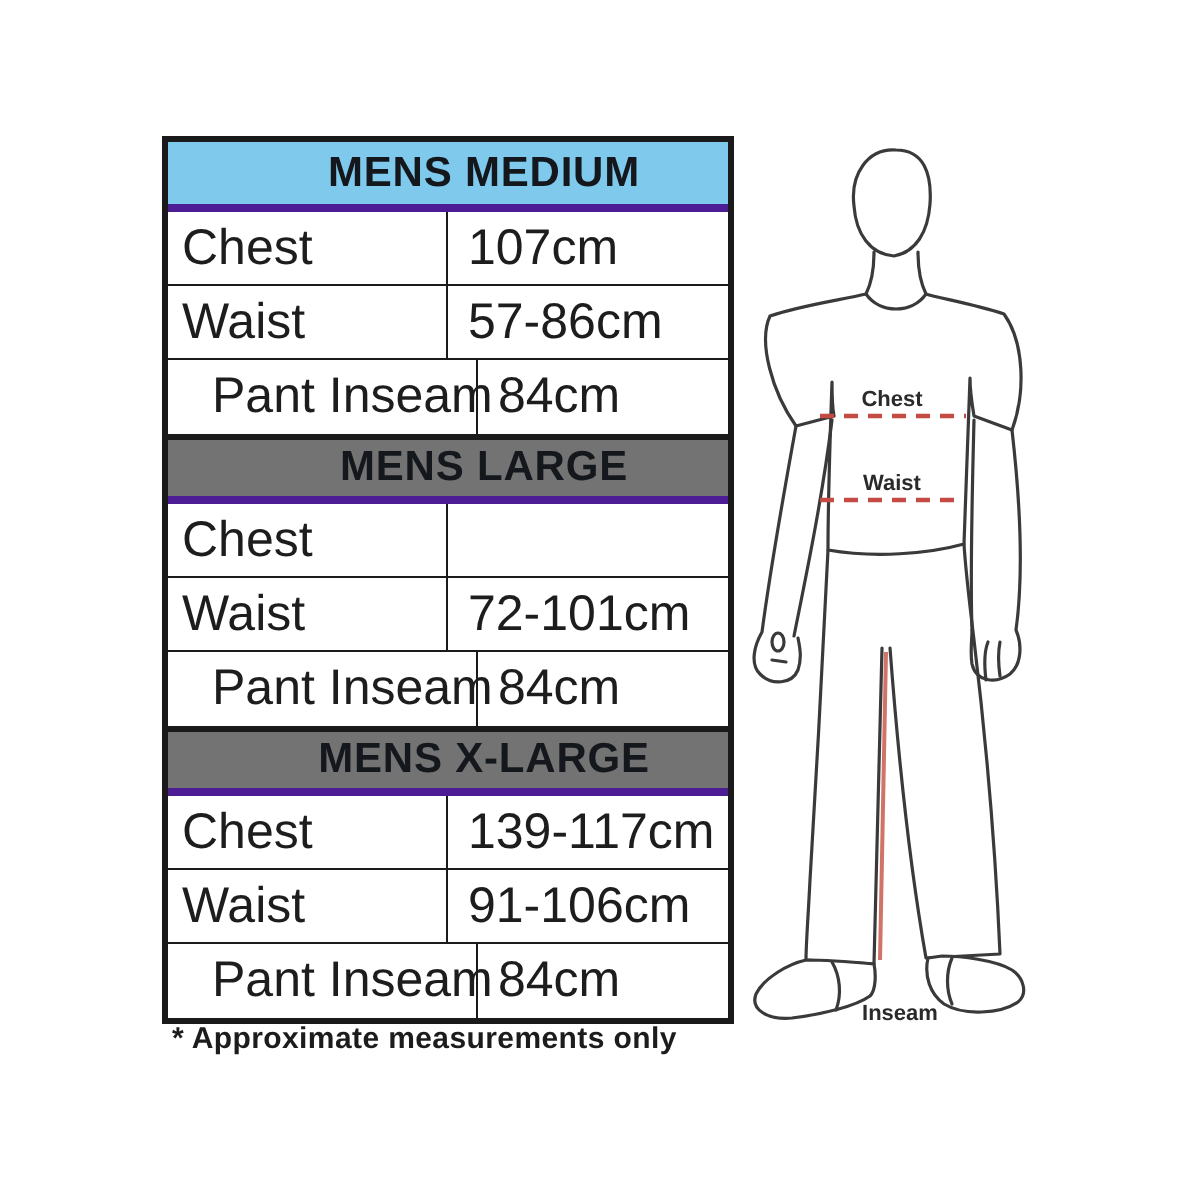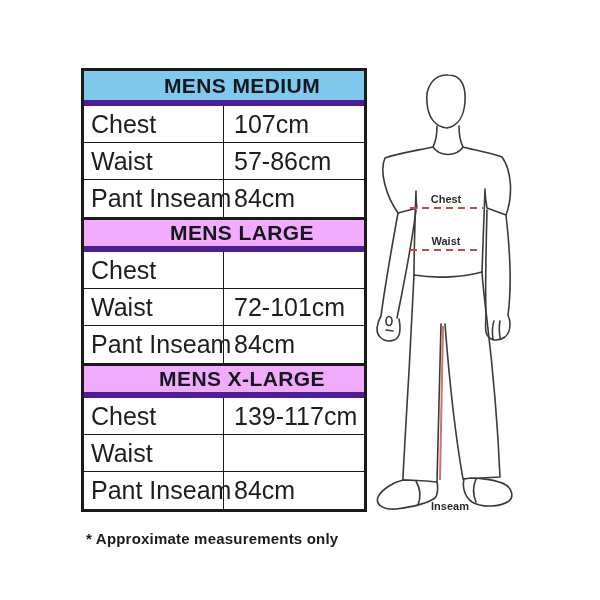--- a/index.html
+++ b/index.html
@@ -9,38 +9,38 @@
   }
   
   .size-table{
     position:absolute;left:81px;top:68px;width:286px;
     border:3px solid #1a1a1a;box-sizing:border-box;background:#fff;
   }
   .section-header{
     height:35px;box-sizing:border-box;
     display:flex;align-items:center;justify-content:center;
     font-size:21px;font-weight:800;letter-spacing:.4px;color:#14181d;
-    border-bottom:6px solid #4c1d95;
+    border-bottom:4px solid #4c1d95;
     padding-left:36px;
   }
   .section + .section .section-header{border-top:3px solid #1a1a1a;}
   .hdr-light{background:#7fc9ec;}
-  .hdr-blue{background:#f0abfc;text-align:center;}
+  .hdr-blue{background:#737373;text-align:center;}
   .trow{
     display:flex;height:37px;box-sizing:border-box;
     border-bottom:1.5px solid #1a1a1a;
     font-size:25px;color:#1d1d1d;
   }
-  .trow:last-child{border-bottom:none;}
+  .trow:last-child{border-bottom:none;padding-left:15px;}
   .cell{display:flex;align-items:center;box-sizing:border-box;white-space:nowrap;}
   .cell.lbl{width:140px;border-right:1.5px solid #1a1a1a;padding-left:7px;}
   .cell.val{flex:1;padding-left:10px;}
   
   .footnote{
-    position:absolute;left:86px;top:530px;
+    position:absolute;left:86px;top:511px;
     font-size:15px;font-weight:600;color:#1c1c1c;letter-spacing:.2px;
   }
   
   .figure-wrap{position:absolute;left:372px;top:60px;width:168px;height:460px;}
   .bodyline{fill:none;stroke:#3a3a3a;stroke-width:1.6;stroke-linecap:round;stroke-linejoin:round;}
   .bodyfill{fill:#ffffff;stroke:#3a3a3a;stroke-width:1.6;stroke-linecap:round;stroke-linejoin:round;}
   .measure-dash{stroke:#c44a44;stroke-width:2.2;stroke-dasharray:7 5;fill:none;}
   .inseam-line{stroke:#d07467;stroke-width:2;fill:none;}
   .fig-label{font-family:"Liberation Sans",sans-serif;font-size:11px;font-weight:600;fill:#2a2a2a;}
 </style>
@@ -83,20 +83,21 @@
     </div>
 
     <div class="section">
       <div class="section-header hdr-blue">MENS X-LARGE</div>
       <div class="trow">
         <div class="cell lbl">Chest</div>
         <div class="cell val">139-117cm</div>
       </div>
       <div class="trow">
         <div class="cell lbl">Waist</div>
+        <div class="cell val">91-106cm</div>
       </div>
       <div class="trow">
         <div class="cell lbl">Pant Inseam</div>
         <div class="cell val">84cm</div>
       </div>
     </div>
 
   </div>
 
   <div class="footnote">* Approximate measurements only</div>

